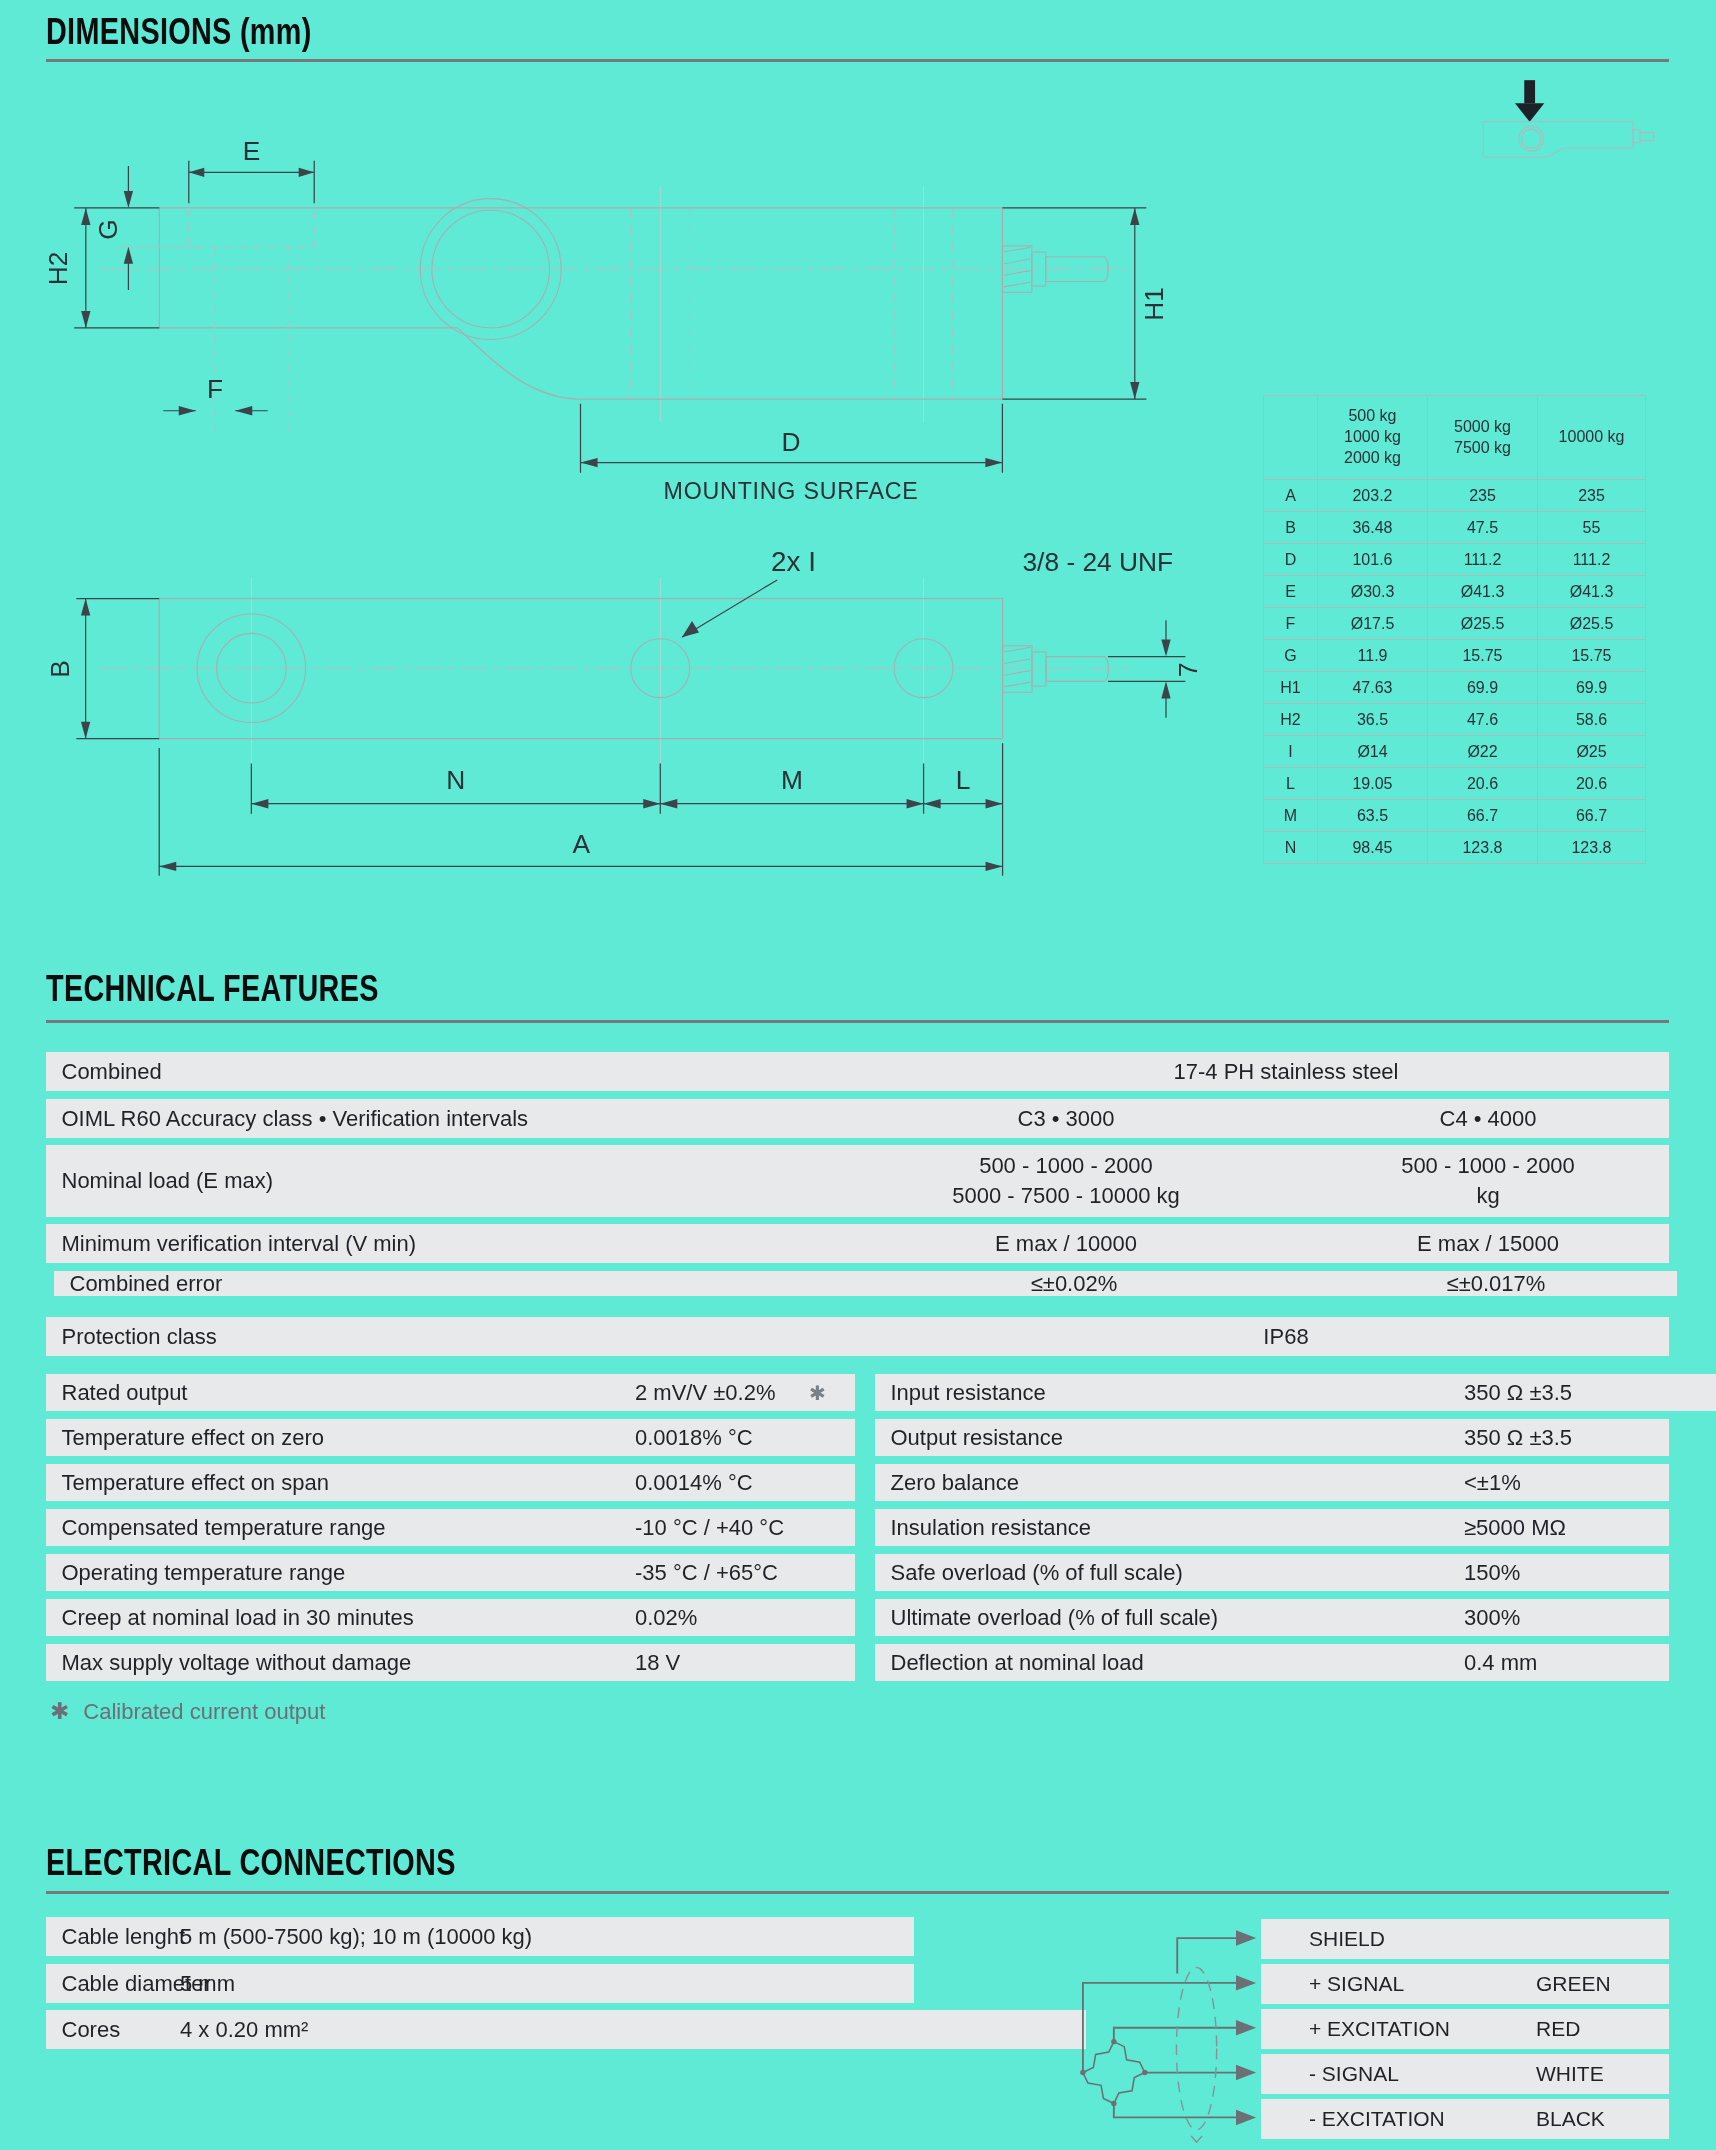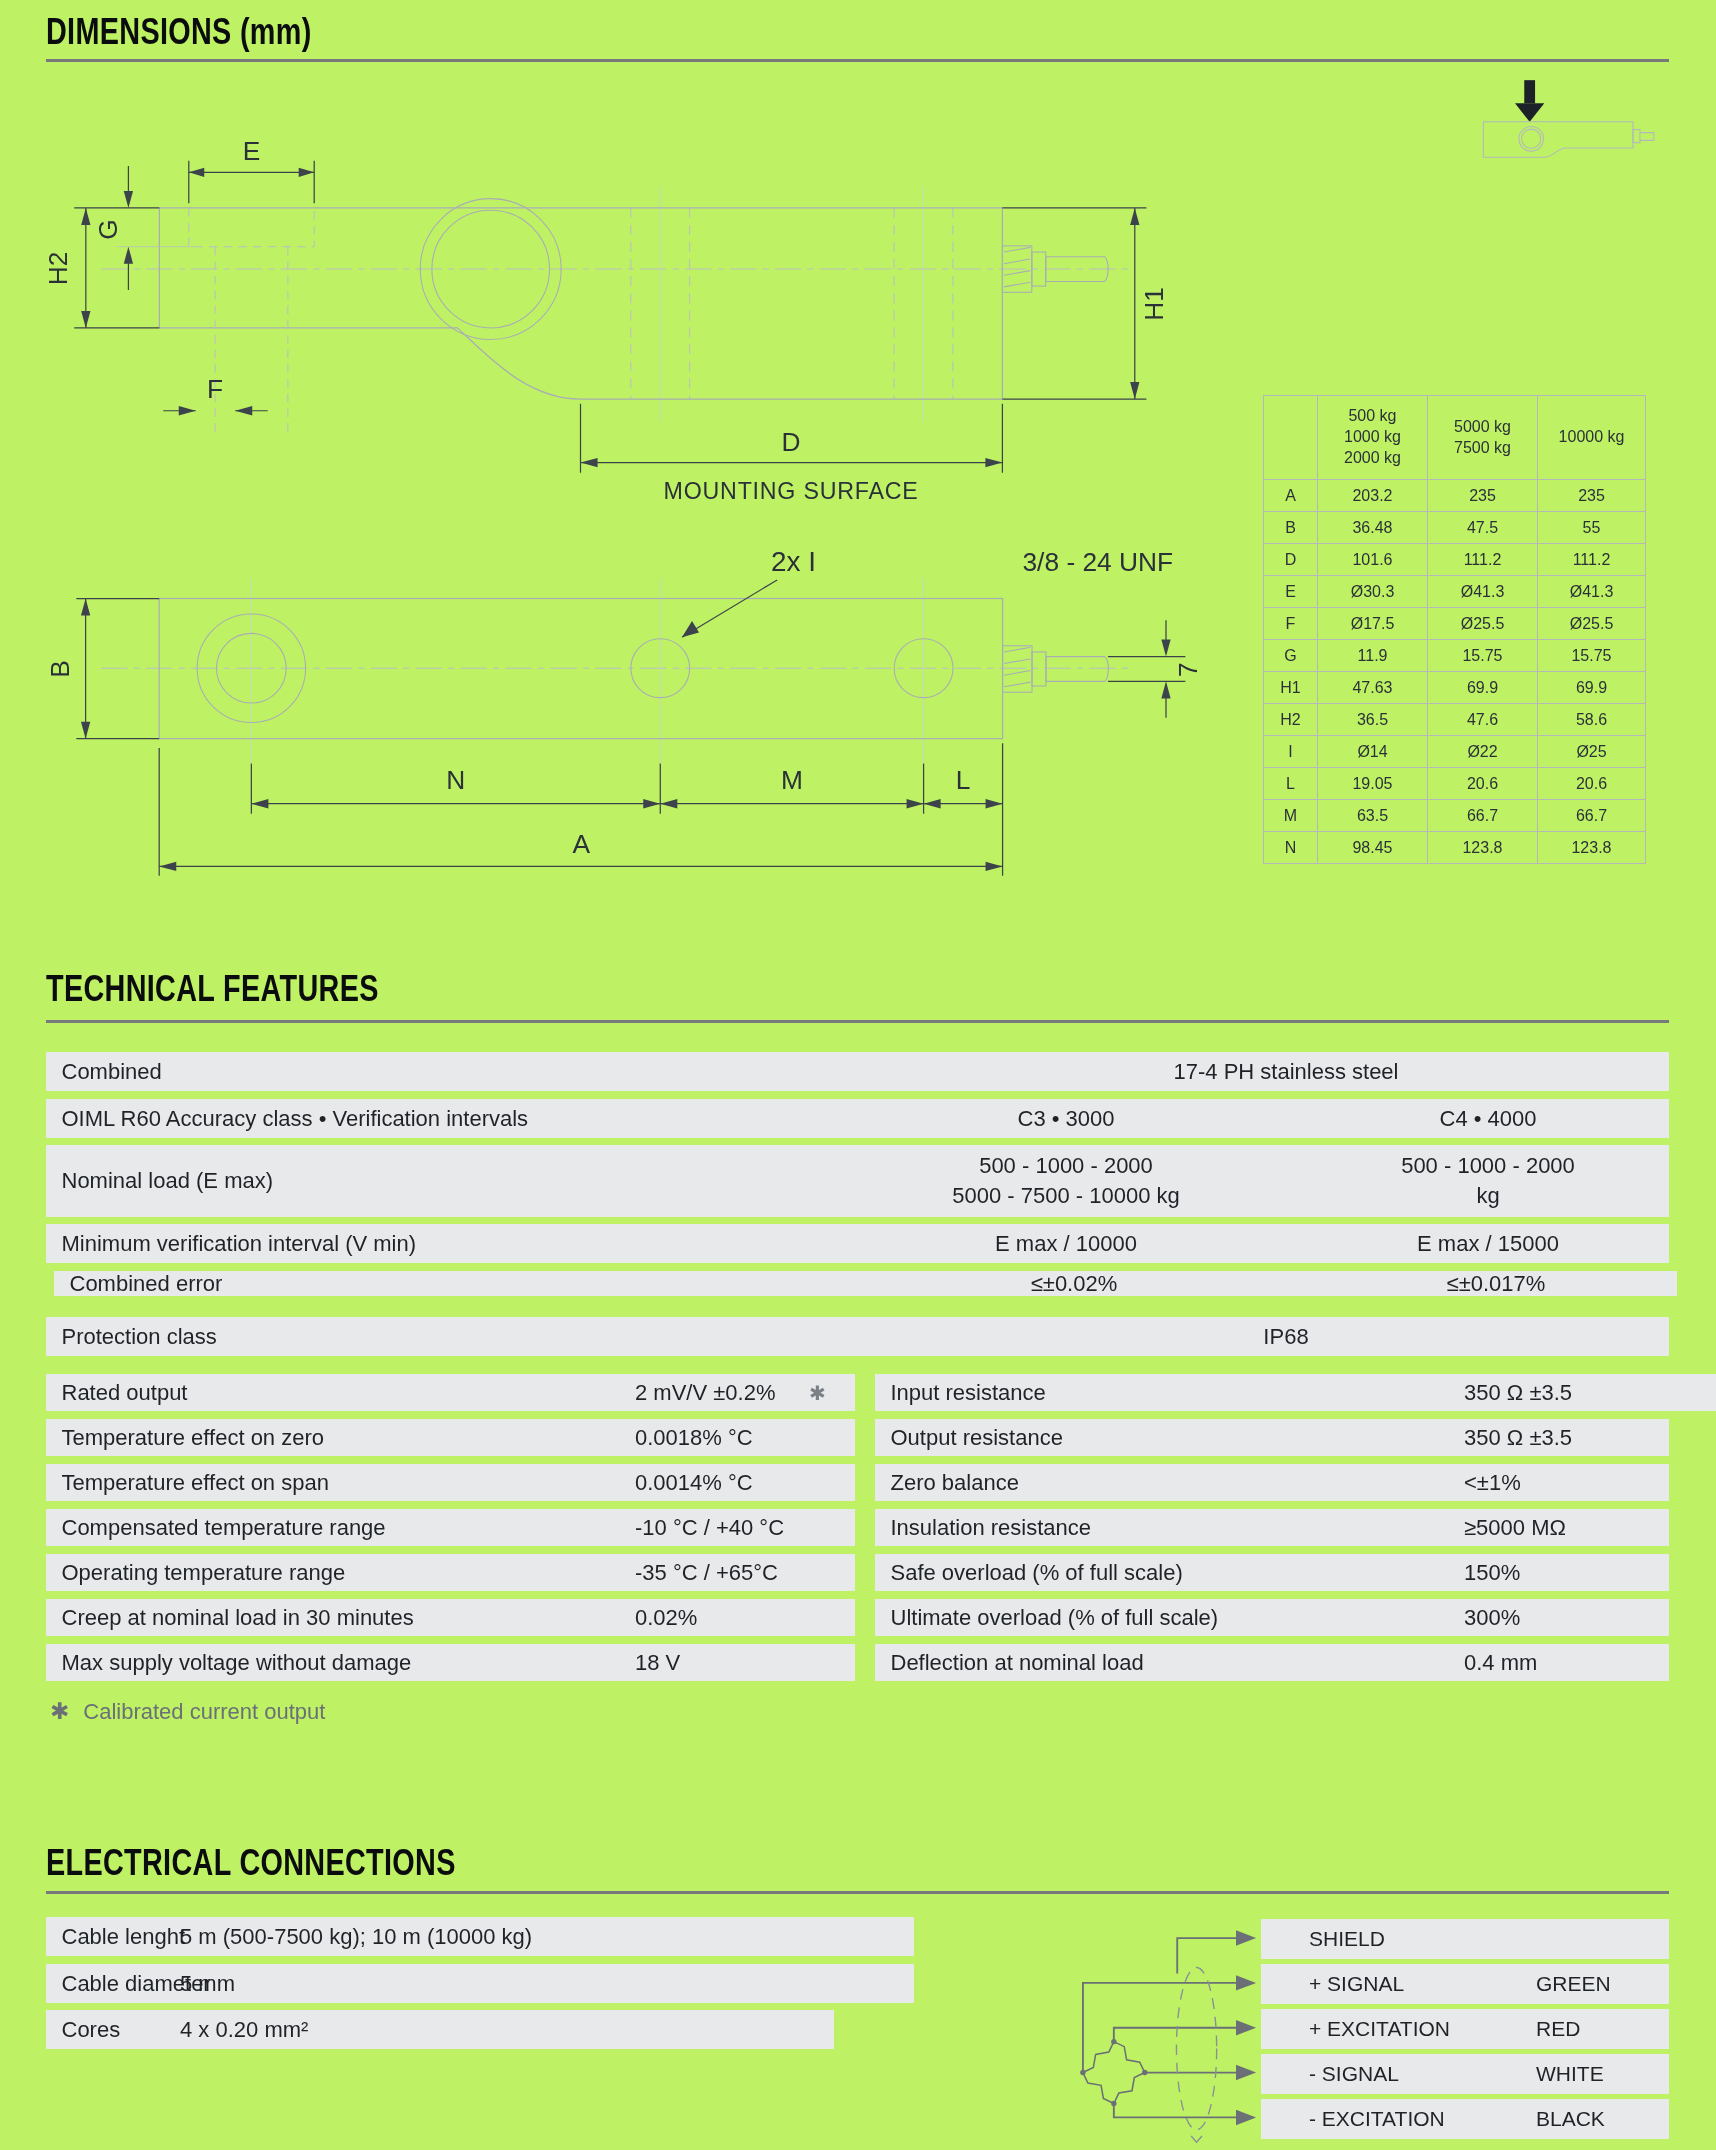--- a/index.html
+++ b/index.html
@@ -1,16 +1,16 @@
 <!DOCTYPE html>
 <html style="font-size:12.4px"><head>
 <meta charset="utf-8">
 <style>
   html,body{margin:0;padding:0;background:#fff;}
-  .page{position:relative;width:1716px;height:2151px;background:#bef264;overflow:hidden;
+  .page{position:relative;width:1716px;height:2151px;background:#5eead4;overflow:hidden;
         font-family:"Liberation Sans","DejaVu Sans",sans-serif;color:#1f2328;}
   .sec-title{position:absolute;left:46px;font-size:36px;font-weight:bold;color:#0b0c0d;
              transform:scaleX(.8);transform-origin:left center;white-space:nowrap;letter-spacing:0.4px;}
   .rule{position:absolute;left:46px;width:1623px;height:3.1px;background:#77797c;}
   
   .row{position:absolute;background:#e8e9ea;display:flex;align-items:center;font-size:22px;}
   .row .lbl{padding-left:15.5px;}
   .val-abs{position:absolute;top:50%;transform:translateY(-50%);}
   .val-c{position:absolute;top:50%;left:0;transform:translate(-50%,-50%);text-align:center;white-space:pre-line;line-height:1.35;}
   .note-mark{color:#7a8087;}
@@ -354,21 +354,21 @@
   <div class="rule" style="top:1891px;"></div>
 
   <div class="row" style="left:46px;top:1917px;width:868px;height:39px;">
     <span class="lbl">Cable lenght</span>
     <span class="val-abs" style="left:134px;">5 m (500-7500 kg); 10 m (10000 kg)</span>
   </div>
   <div class="row" style="left:46px;top:1964px;width:868px;height:39px;">
     <span class="lbl">Cable diameter</span>
     <span class="val-abs" style="left:134px;">5 mm</span>
   </div>
-  <div class="row" style="left:46px;top:2010px;width:788px;height:39px;">
+  <div class="row" style="left:46px;top:2010px;width:1040px;height:39px;">
     <span class="lbl">Cores</span>
     <span class="val-abs" style="left:134px;">4 x 0.20 mm²</span>
   </div>
 
   <div class="wrow" style="top:1919px;">
     <span class="sig">SHIELD</span>
     <span class="col"></span>
   </div>
   <div class="wrow" style="top:2009px;">
     <span class="sig">+ EXCITATION</span>

